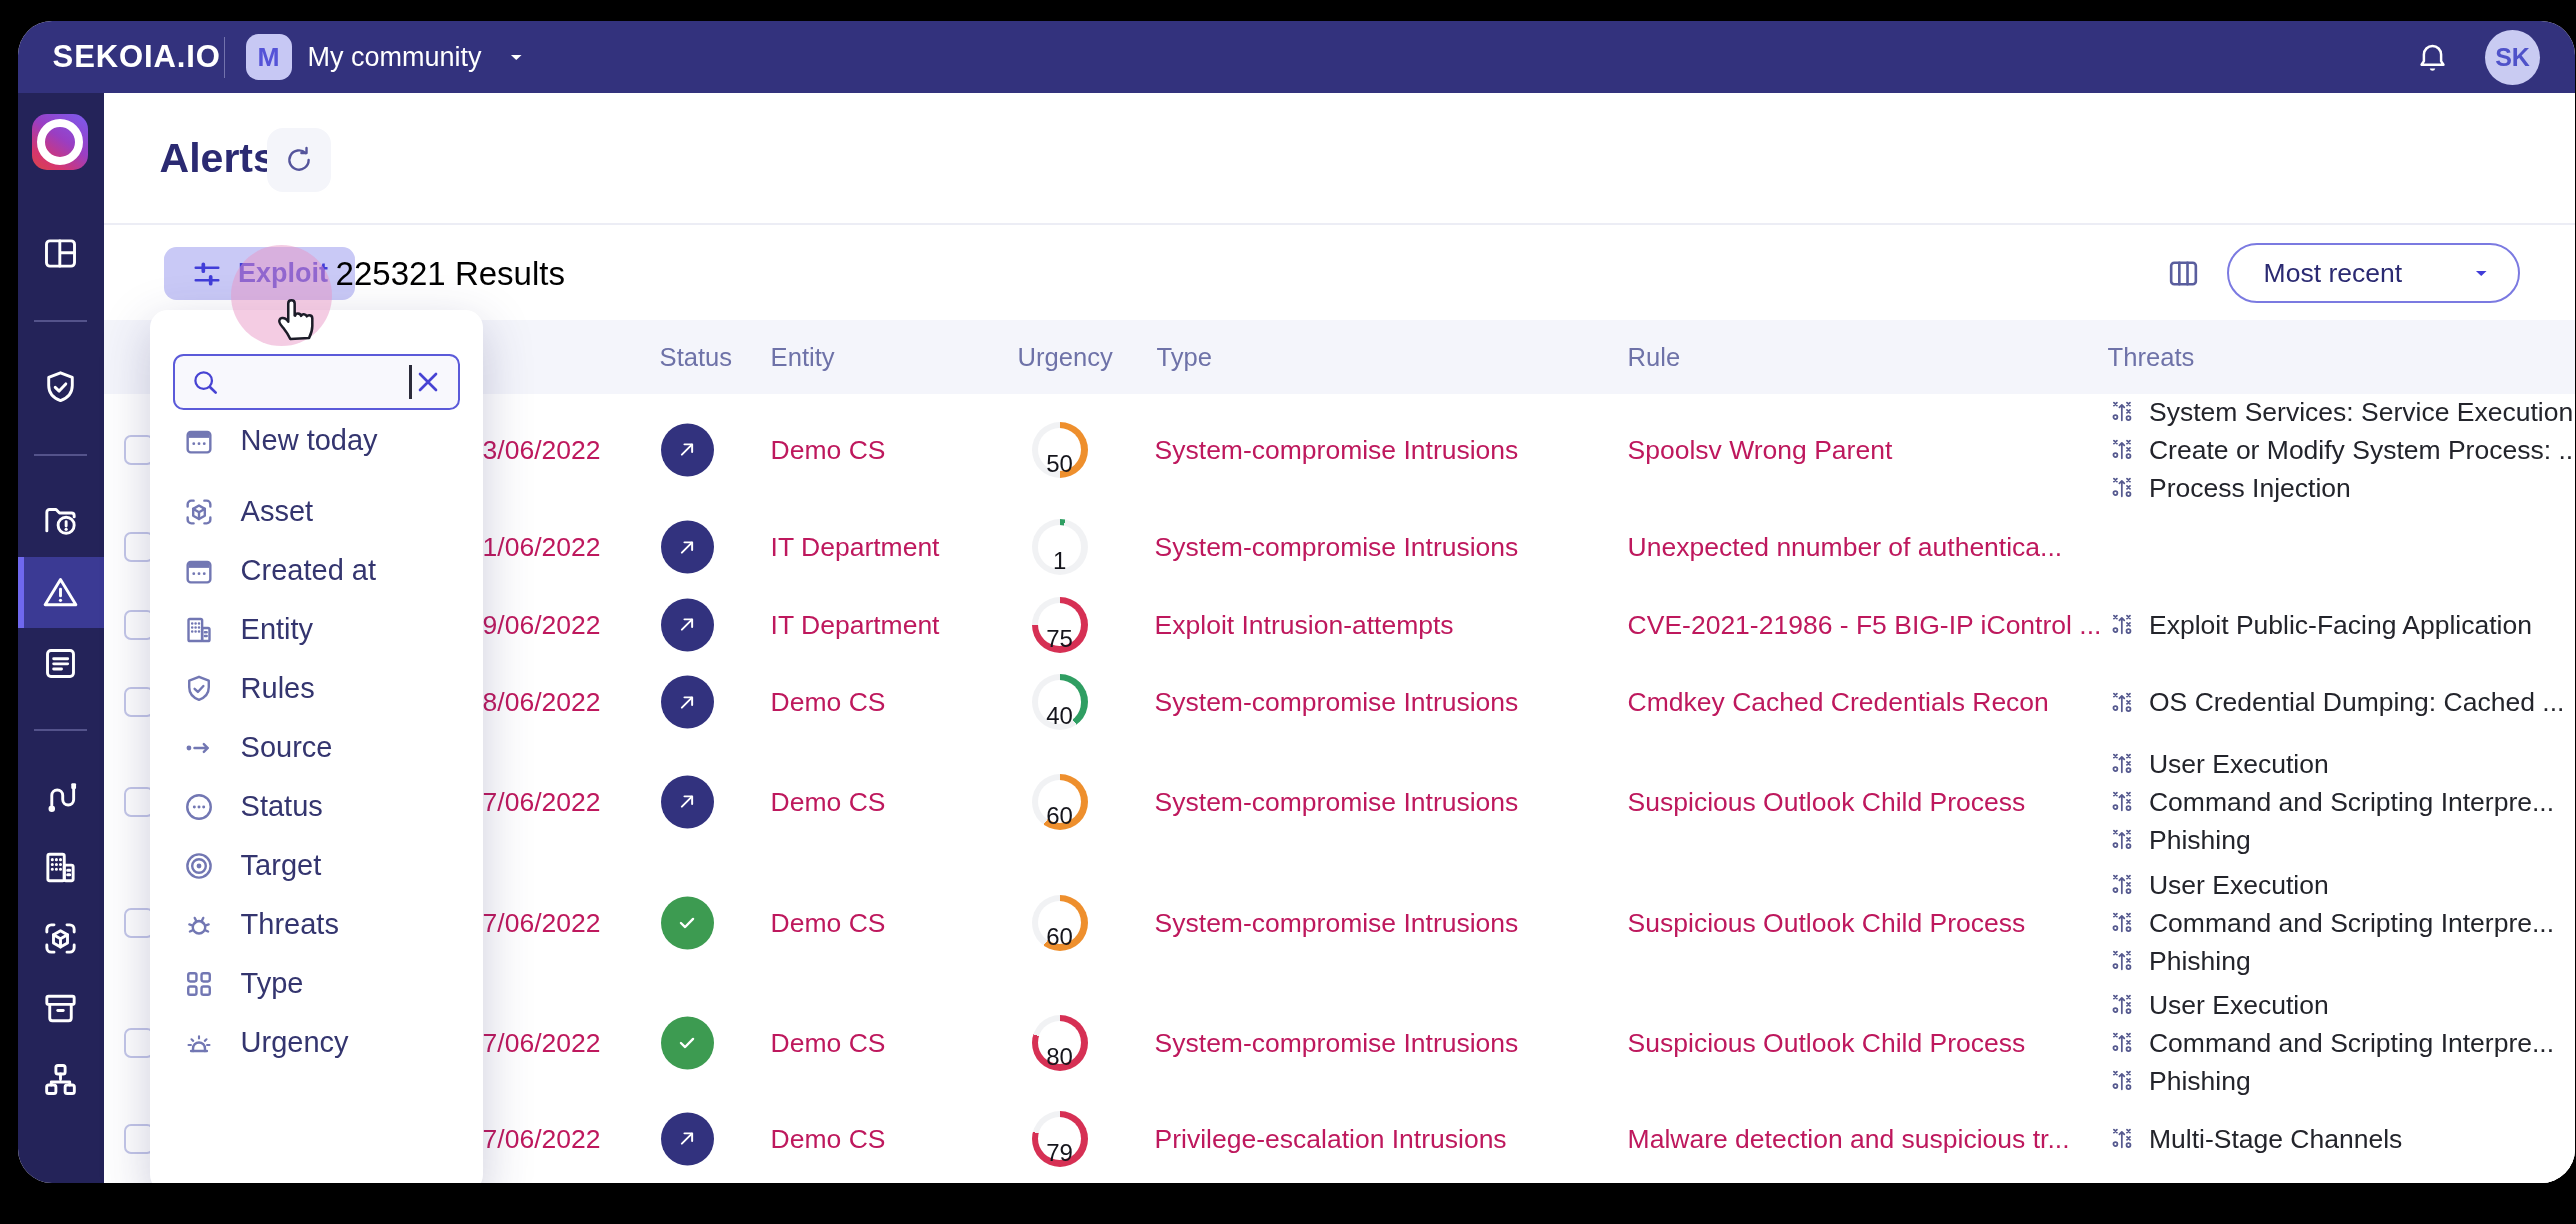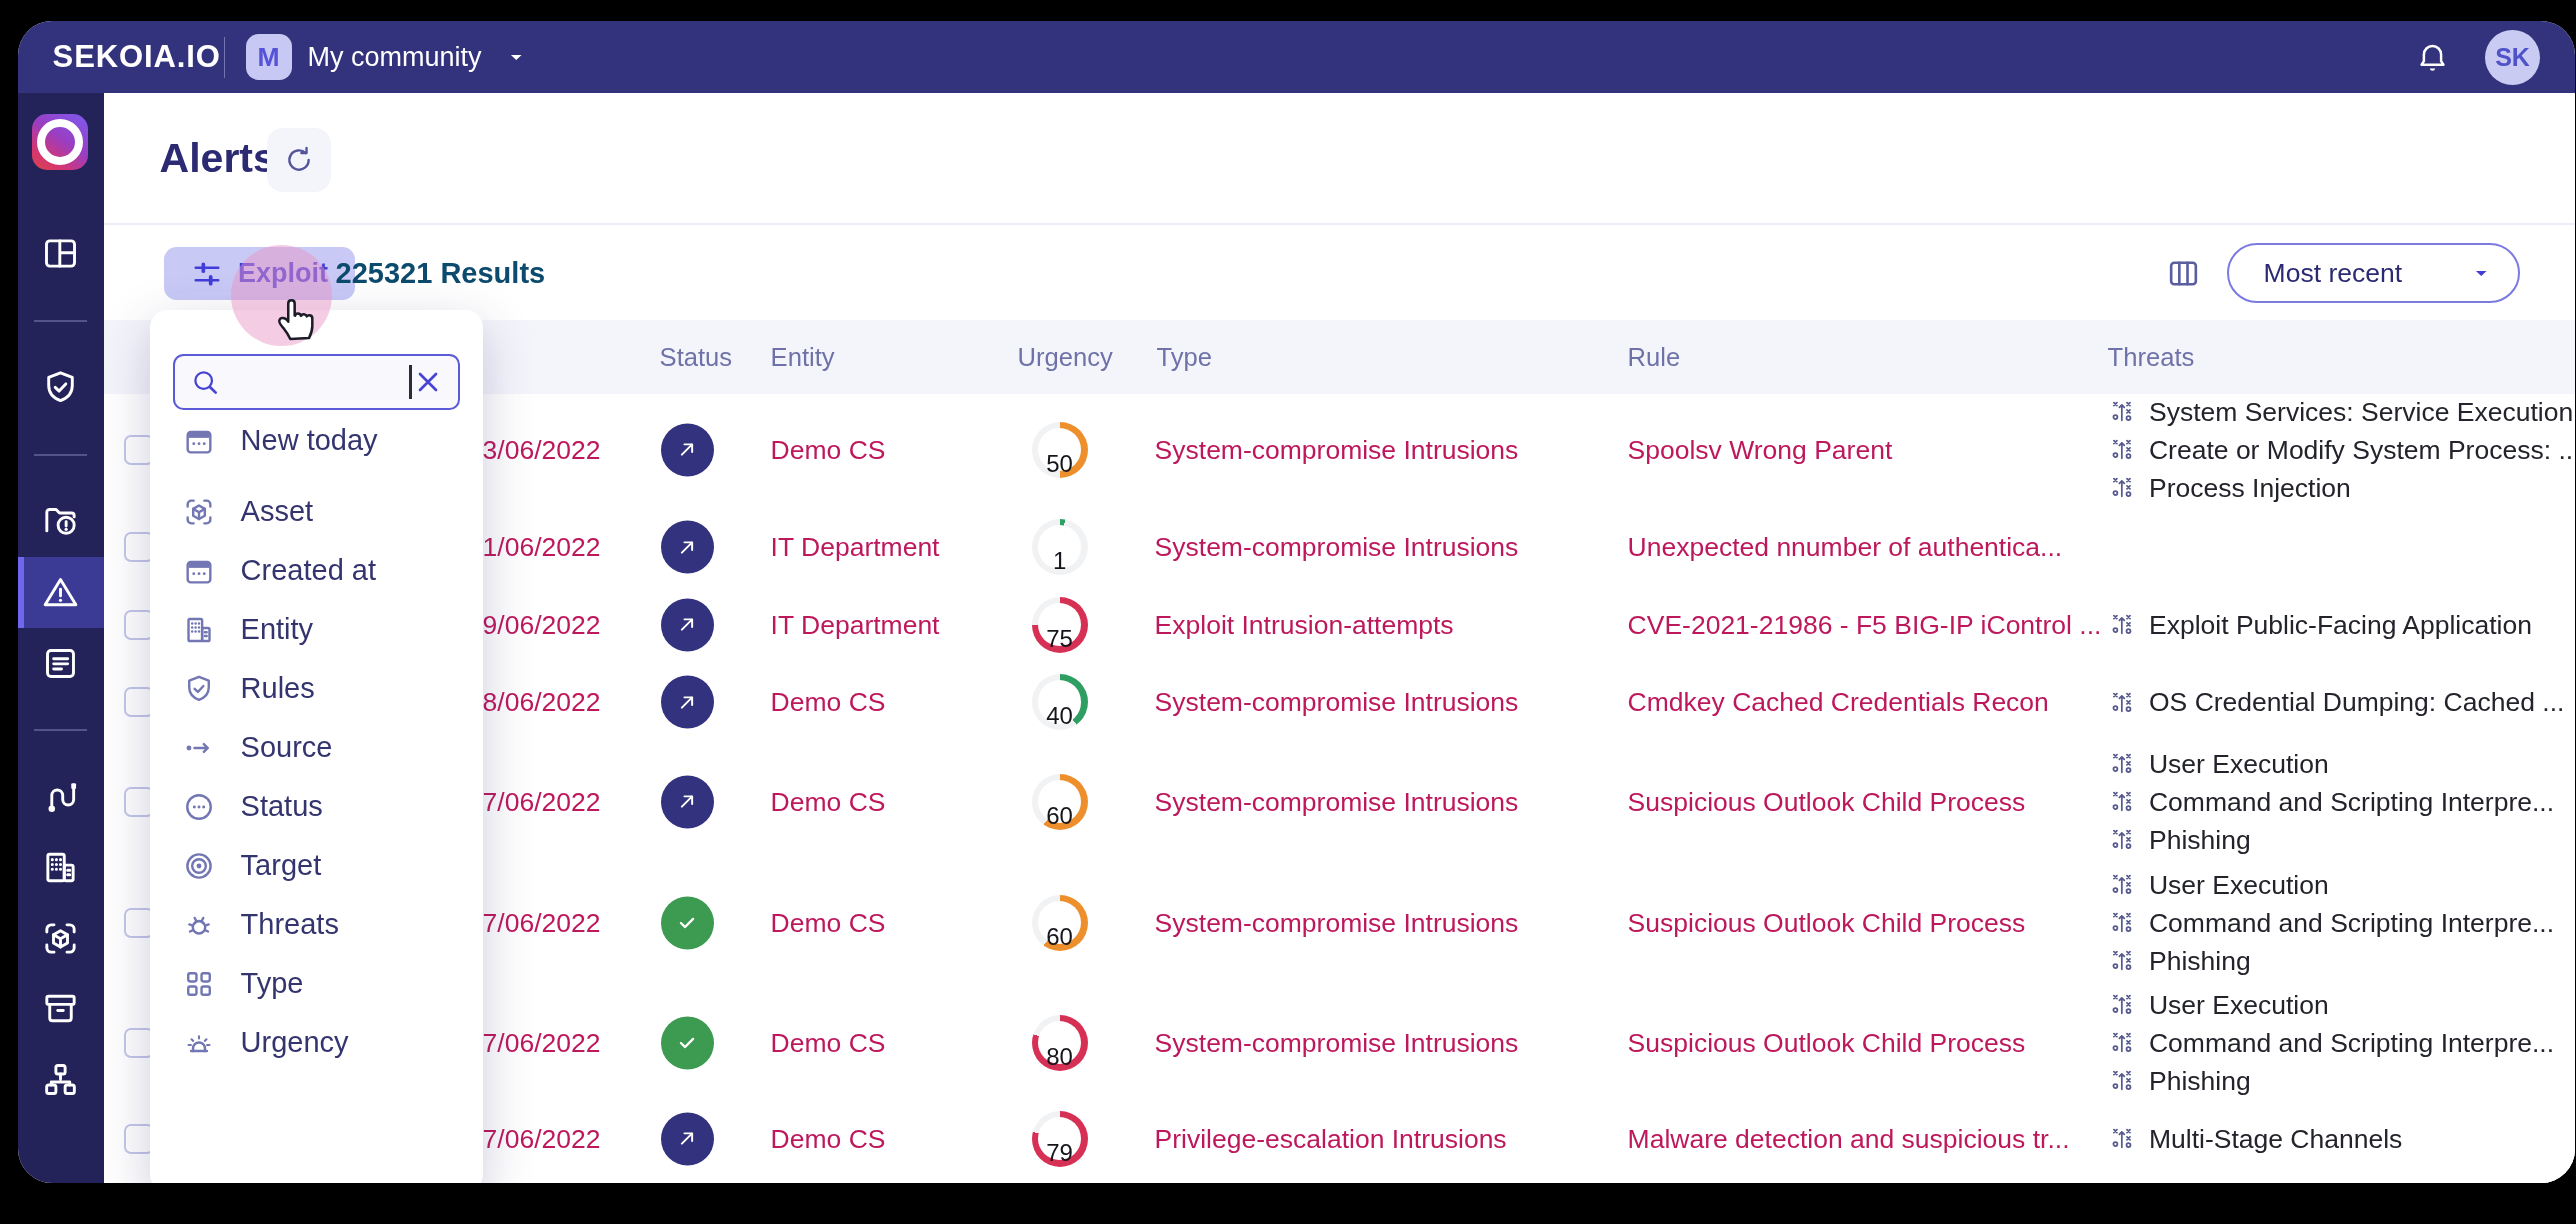--- a/index.html
+++ b/index.html
@@ -38,21 +38,21 @@
   .page-title{position:absolute;left:56px;top:42px;font-size:41px;font-weight:700;color:#2B2A72;}
   .refresh-btn{position:absolute;left:163px;top:35px;width:64px;height:64px;border-radius:16px;
     background:#F4F5FA;color:#54549B;display:flex;align-items:center;justify-content:center;cursor:pointer;}
   .refresh-btn .ic{width:34px;height:34px;}
   .content-divider{position:absolute;left:0;right:0;top:130px;height:1.8px;background:#ECEDF5;}
   .filters-btn{position:absolute;left:60px;top:154px;height:53px;padding:0 26.5px;border-radius:12.4px;
     background:#C9C9F6;color:#413DD8;display:flex;align-items:center;gap:14px;font-size:27px;
     font-weight:600;cursor:pointer;}
   .filters-btn .ic{width:34px;height:34px;}
   .results-text{position:absolute;left:232px;top:154px;height:53px;display:flex;align-items:center;
-    font-size:29px;font-weight:700;color:#0c4a6e;}
+    font-size:33px;font-weight:400;color:#000000;}
   .columns-btn{position:absolute;left:2061px;top:162px;width:37px;height:37px;color:#5A5E9E;cursor:pointer;}
   .sort-select{position:absolute;left:2123px;top:150px;width:293px;height:60px;border:2.6px solid #7B7AE1;
     border-radius:30px;display:flex;align-items:center;justify-content:space-between;
     padding:0 23px 0 35px;font-size:26.5px;color:#2B2A72;background:#fff;cursor:pointer;box-sizing:border-box;}
   .sort-select .ic{width:26.5px;height:26.5px;color:#413DD8;}
   
   .thead{position:absolute;left:0;right:0;top:227px;height:74px;background:#F4F5FB;}
   .th{position:absolute;top:0;height:74px;display:flex;align-items:center;
     font-size:25.6px;color:#6E72A8;font-weight:500;}
   #rows{position:absolute;left:0;right:0;top:301px;bottom:0;overflow:hidden;}

